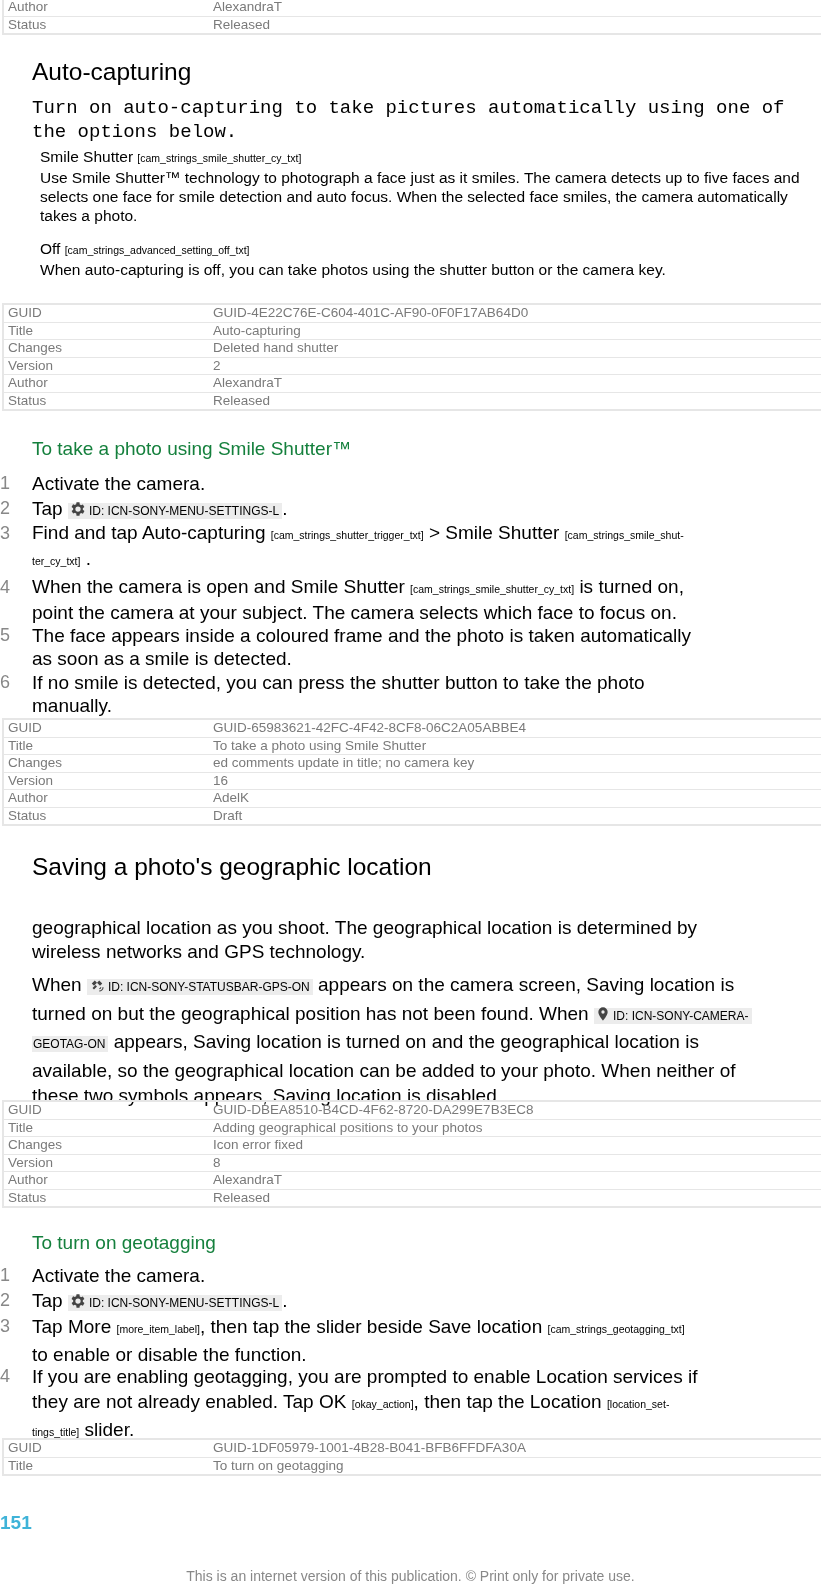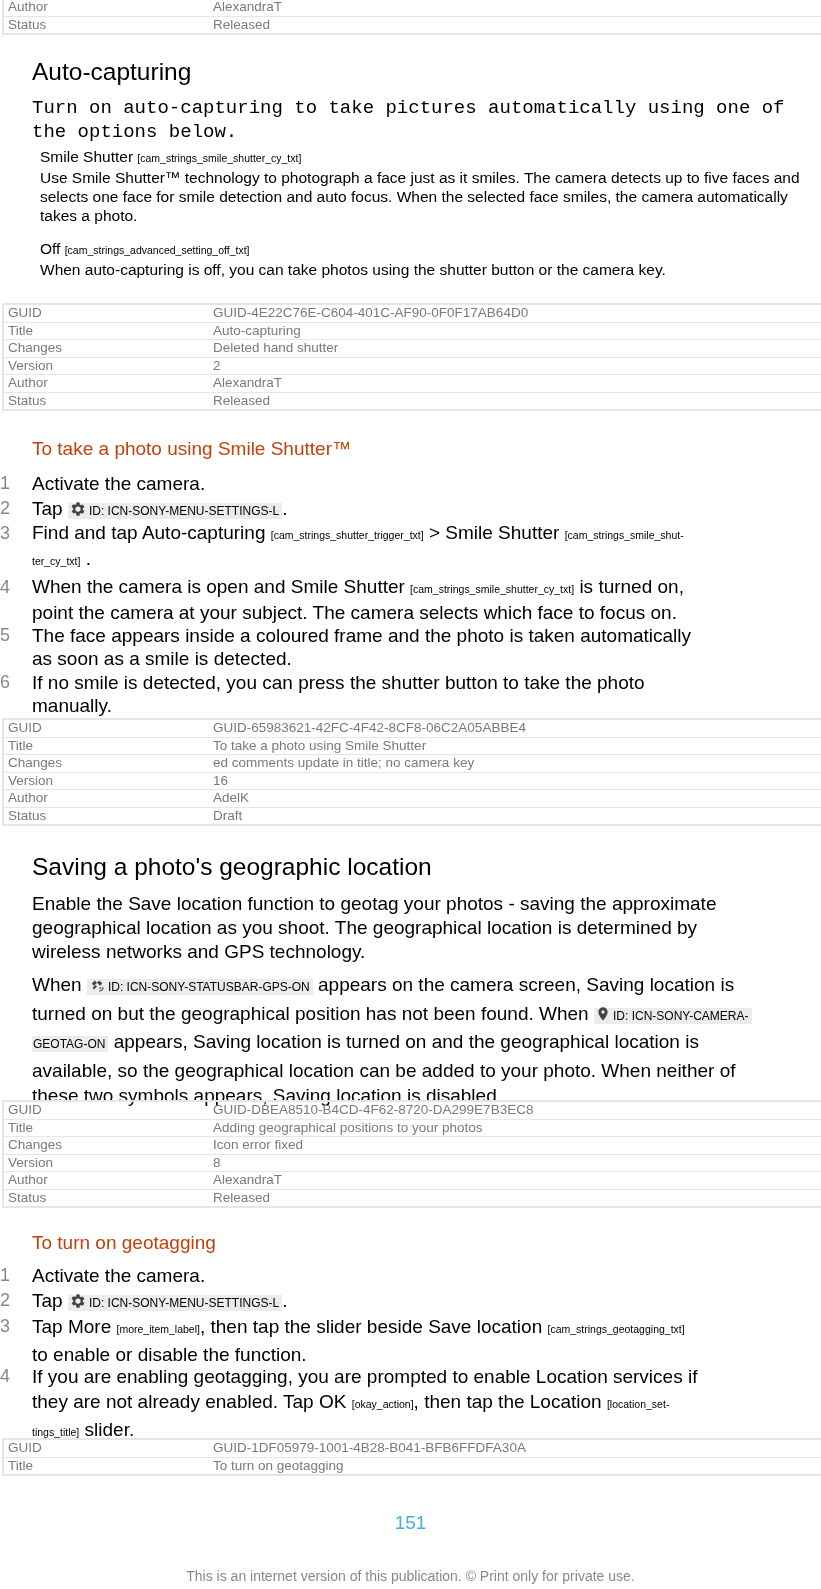--- a/index.html
+++ b/index.html
@@ -6,31 +6,31 @@
   body { width: 821px; height: 1589px; position: relative; overflow: hidden;
          font-family: "Liberation Sans", sans-serif; color: #000; }
   .abs { position: absolute; }
   .meta { position: absolute; left: 2px; width: 819px; border-collapse: collapse;
           border: 2px solid #e6e6e6; border-right: none; }
   .meta td { font-size: 13.5px; color: #7a7a7a; height: 16.5px; padding: 0 0 0 4px;
              border-top: 1px solid #e6e6e6; line-height: 16px; white-space: nowrap; }
   .meta tr:first-child td { border-top: none; }
   .meta td.k { width: 201px; }
   .h1 { font-size: 24.5px; left: 32px; color: #000; }
-  .h2 { font-size: 19px; left: 32px; color: #c2410c; }
+  .h2 { font-size: 19px; left: 32px; color: #15803d; }
   .p { font-size: 19px; left: 32px; line-height: 24px; width: 786px; }
   .small-p { font-size: 15.5px; left: 40px; line-height: 19px; width: 776px; }
   .bold { font-weight: normal; text-align: right; }
   .code { font-size: 10.5px; }
   .step { position: absolute; left: 0; width: 800px; font-size: 19px; line-height: 23px; }
   .step .num { position: absolute; left: 0; width: 14px; color: #888; font-size: 18px; }
   .step .txt { position: absolute; left: 32px; width: 740px; }
   .iconref { background: #ececec; font-size: 12px; padding: 1px 3px 1px 1px; }
   .ico { display: inline-block; vertical-align: -3px; margin-right: 2px; }
-  .pagenum { left: 0; width: 821px; text-align: center; color: #3fb3d8; font-size: 19px; }
+  .pagenum { left: 0; width: 821px; color: #3fb3d8; font-size: 19px; font-weight: bold; }
   .footer { left: 0; width: 821px; text-align: center; color: #888; font-size: 14px; }
 </style>
 </head>
 <body>
 
 <table class="meta" style="top:-3px;">
   <tbody>
       <tr>
         <td class="k">Author</td>
         <td>AlexandraT</td>
@@ -162,21 +162,21 @@
       </tr>
   <tr>
         <td class="k">Status</td>
         <td>Draft</td>
       </tr>
 </tbody>
   </table>
 
 <div class="abs h1" style="top:853px;">Saving a photo's geographic location</div>
 <div class="abs p" style="top:892px;">
-  <span>Enable the Save location function to geotag your photos - saving the approximate</span><br>
+  <br>
   <span>geographical location as you shoot. The geographical location is determined by</span><br>
   <span>wireless networks and GPS technology.</span>
 </div>
 <div class="abs p" style="top:972px; line-height:25.5px;">
   <span>When</span>
   <span class="iconref"><svg class="ico" width="18" height="18" viewBox="0 0 24 24">
         <path fill="#444" d="M5 10l4-4 3 3-4 4zM12 9l3-3 4 4-3 3zM10 12l2 2-4 4-2-2z"></path>
         <path fill="none" stroke="#444" stroke-width="1.6" d="M15 20a5 5 0 0 0 5-5M15 17a2 2 0 0 0 2-2"></path>
       </svg><span>ID: ICN-SONY-STATUSBAR-GPS-ON</span></span>
   <span>appears on the camera screen, Saving location is</span><br>

